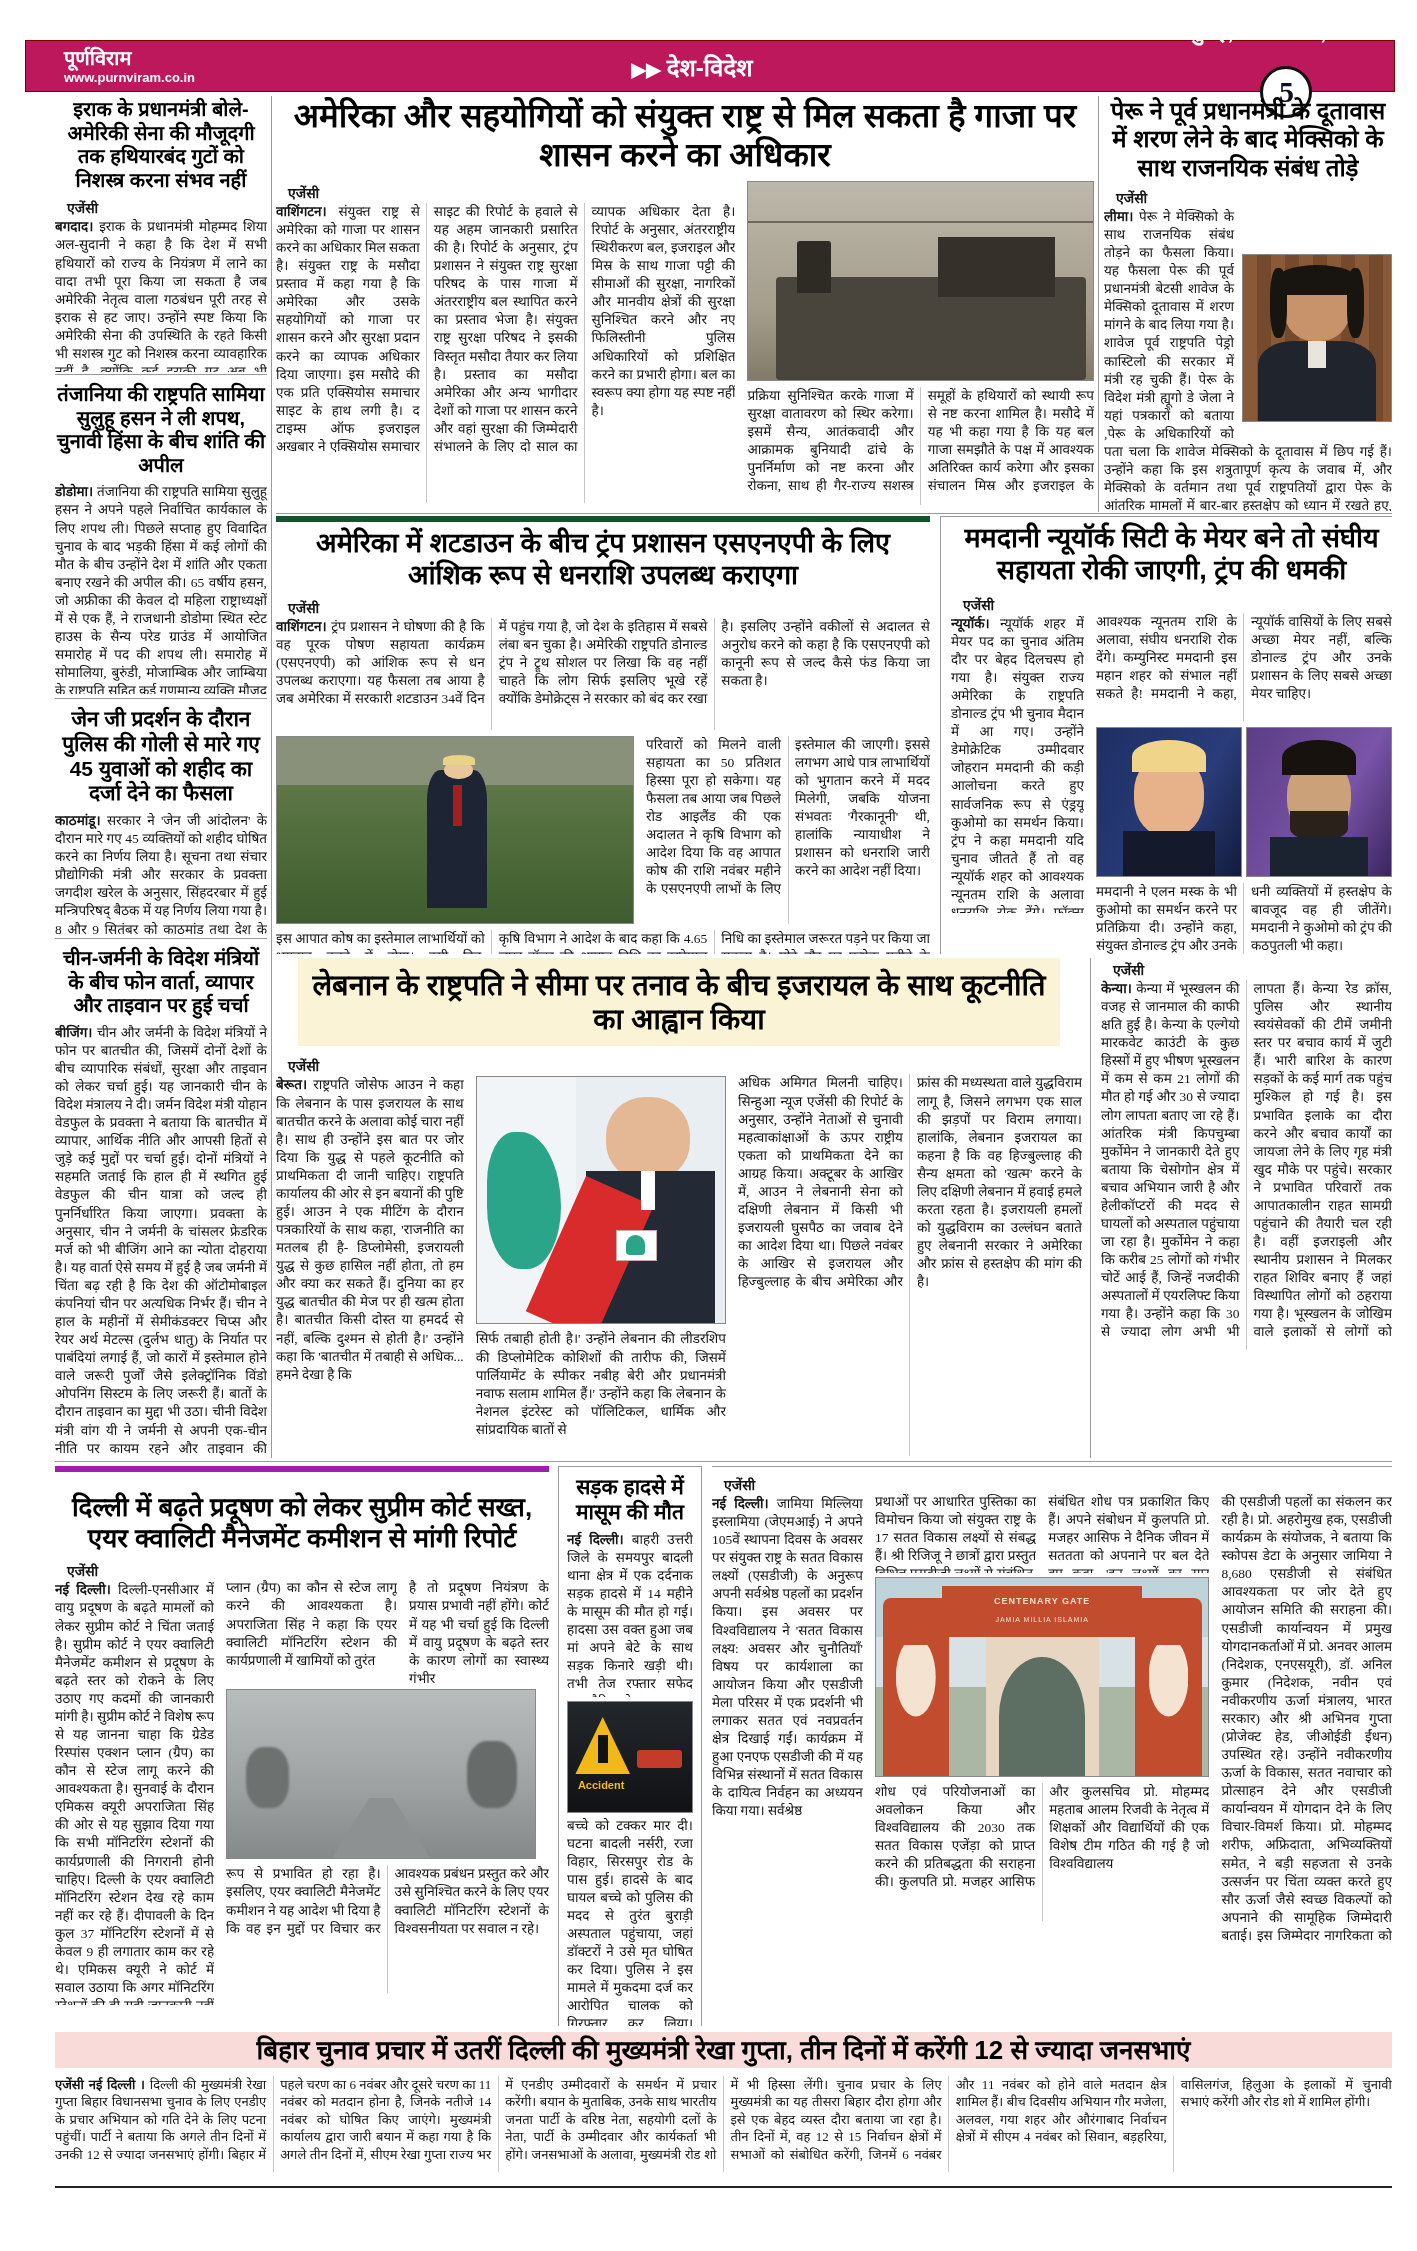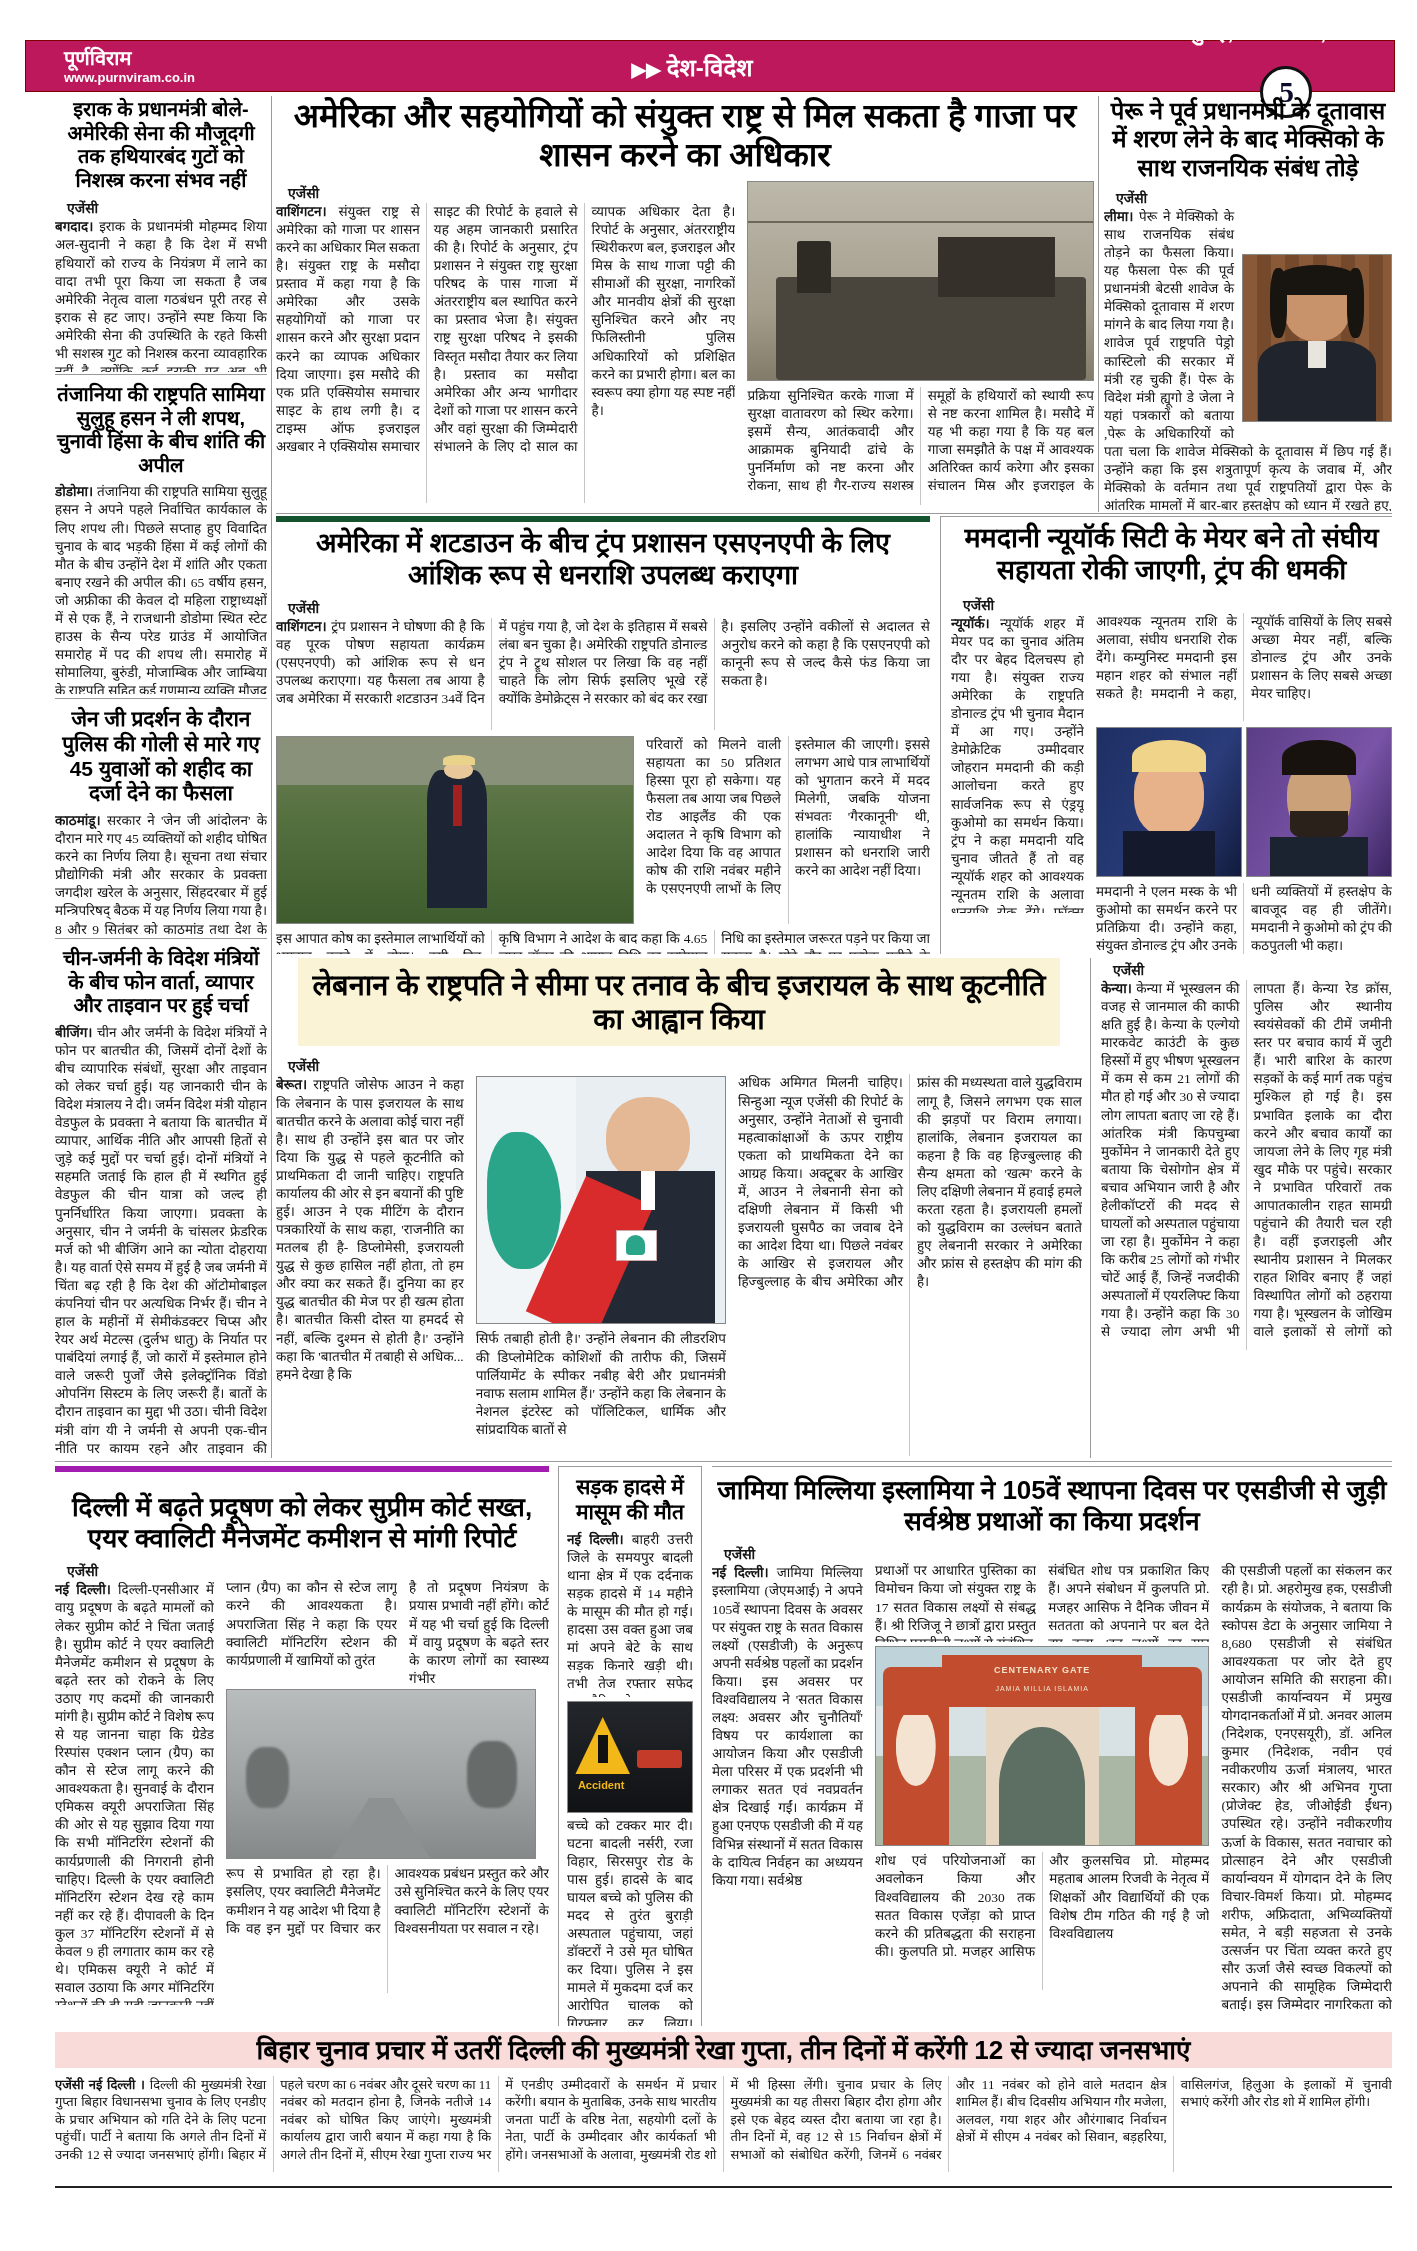--- a/index.html
+++ b/index.html
@@ -266,21 +266,20 @@
       <div class="sky" style="background:linear-gradient(#23262b,#101214);"></div>
       <div class="blk" style="left:6%;top:14%;width:44%;height:52%;background:#f2b718;clip-path:polygon(50% 0,100% 100%,0 100%);"></div>
       <div class="blk" style="left:24%;top:30%;width:8%;height:26%;background:#111;"></div>
       <div class="blk" style="left:56%;top:44%;width:36%;height:16%;background:#c43b2a;border-radius:3px;"></div>
       <div style="position:absolute;left:8%;top:70%;font-family:'Liberation Sans',sans-serif;font-size:11px;color:#f2b718;font-weight:bold;">Accident</div>
     </div>
     <div class="body clip" style="height:220px;">बच्चे को टक्कर मार दी।घटना बादली नर्सरी, रजा विहार, सिरसपुर रोड के पास हुई। हादसे के बाद घायल बच्चे को पुलिस की मदद से तुरंत बुराड़ी अस्पताल पहुंचाया, जहां डॉक्टरों ने उसे मृत घोषित कर दिया। पुलिस ने इस मामले में मुकदमा दर्ज कर आरोपित चालक को गिरफ्तार कर लिया। आरोपित की पहचान छज्जू राम कॉलोनी निवासी समर चौधरी (20) के रूप में हुई है।</div>
   </div>
 
   <div class="article" style="left:712px;top:1466px;width:680px;height:560px;border-top:1px solid #9a9a9a;padding-top:6px;">
-    <div class="hl" style="font-size:26px;">जामिया मिल्लिया इस्लामिया ने 105वें स्थापना दिवस पर एसडीजी से जुड़ी सर्वश्रेष्ठ प्रथाओं का किया प्रदर्शन</div>
     <div class="flexrow">
       <div style="width:23%;">
         <div class="byline">एजेंसी</div>
         <div class="body clip" style="height:430px;">
           <b>नई दिल्ली।</b>
           <span>जामिया मिल्लिया इस्लामिया (जेएमआई) ने अपने 105वें स्थापना दिवस के अवसर पर संयुक्त राष्ट्र के सतत विकास लक्ष्यों (एसडीजी) के अनुरूप अपनी सर्वश्रेष्ठ पहलों का प्रदर्शन किया। इस अवसर पर विश्वविद्यालय ने 'सतत विकास लक्ष्य: अवसर और चुनौतियाँ' विषय पर कार्यशाला का आयोजन किया और एसडीजी मेला परिसर में एक प्रदर्शनी भी लगाकर सतत एवं नवप्रवर्तन क्षेत्र दिखाई गईं। कार्यक्रम में हुआ एनएफ एसडीजी की में यह विभिन्न संस्थानों में सतत विकास के दायित्व निर्वहन का अध्ययन किया गया। सर्वश्रेष्ठ</span>
         </div>
       </div>
       <div style="width:51%;">
         <div class="flexrow" style="margin-top:20px;">

